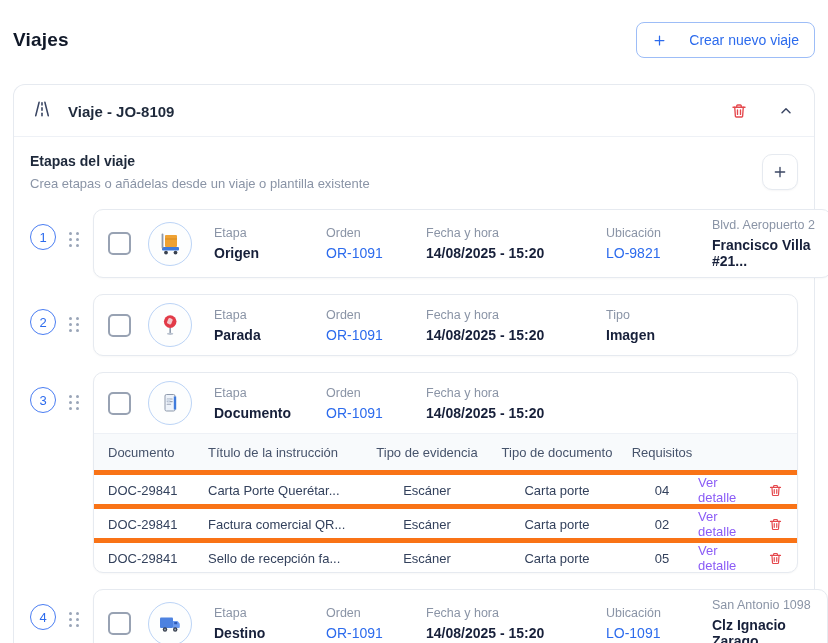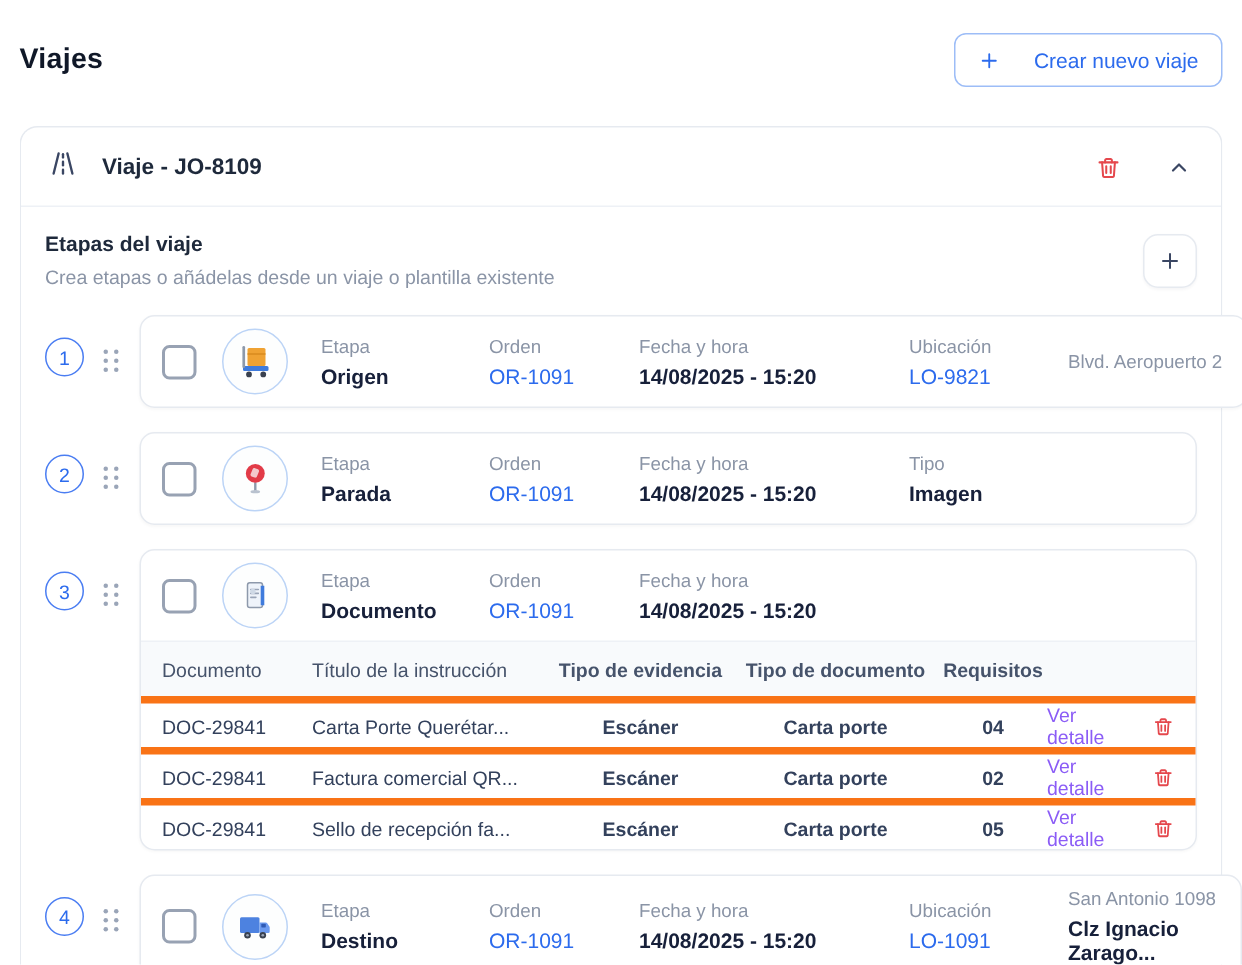--- a/index.html
+++ b/index.html
@@ -19,21 +19,21 @@
   .trip-card { margin-top:26px; border:1px solid #e6eaf0; border-radius:12px 12px 0 0; border-bottom:none;
     background:#fff; min-height:562px; }
   .trip-header { display:flex; align-items:center; gap:16px; padding:14px 18px 13px 18px;
     border-bottom:1px solid #eef1f6; }
   .trip-title { font-size:15px; font-weight:700; color:#1e293b; flex:1; }
   .icon-btn { background:none; border:none; cursor:pointer; display:flex; align-items:center; padding:2px; }
   .trash { color:#e5484d; }
   .chev { color:#3a4663; margin-left:10px; }
 
   
-  .section-head { display:flex; align-items:flex-end; justify-content:space-between; padding:16px 16px 4px 16px; }
+  .section-head { display:flex; align-items:center; justify-content:space-between; padding:16px 16px 4px 16px; }
   .section-title { font-size:14px; font-weight:700; color:#1e293b; }
   .section-sub { font-size:13px; color:#8a94a6; margin-top:7px; }
   .btn-add { width:36px; height:36px; border:1px solid #e6eaf0; border-radius:10px; background:#fff;
     display:flex; align-items:center; justify-content:center; color:#3a4663; cursor:pointer;
     box-shadow:0 1px 2px rgba(16,24,40,.04); }
 
   
   .stages { padding:14px 16px 0 16px; }
   .stage-row { display:flex; align-items:flex-start; margin-bottom:16px; }
   .step-num { flex:none; width:26px; height:26px; border:1.5px solid #4a7df2; color:#2c6bed; border-radius:50%;
@@ -60,21 +60,21 @@
   .f-dir   { flex:1; margin-right:2px; }
   .f-dir .lab { white-space:nowrap; }
 
   
   .doc-table { border-top:1px solid #eef1f6; font-size:13px; }
   .tr { display:grid; grid-template-columns: 100px 158px 122px 138px 72px 1fr; align-items:center;
     padding:0 14px; }
   .thead { background:#f8fafc; color:#46536b; height:36px; font-weight:500; }
   .tbody-row { height:34px; color:#33415c; border-top:5px solid #f97316; }
   .tbody-row:first-of-type { border-top:none; }
-  .td-c { text-align:center;font-weight:bold; }
+  .td-c { text-align:center; }
   .td-act { display:flex; align-items:center; justify-content:flex-end; gap:14px; }
   .link-sm { color:#8b5cf6; font-weight:500; cursor:pointer; }
   .trash-sm { color:#e5484d; display:flex; cursor:pointer; }
   .thead .td-c { text-align:center; }
 </style>
 </head>
 <body>
 
 <div class="page">
 
@@ -167,20 +167,21 @@
               <div class="fg f-fecha">
                 <div class="lab">Fecha y hora</div>
                 <div class="val">14/08/2025 - 15:20</div>
               </div>
               <div class="fg f-ubic">
                 <div class="lab">Ubicación</div>
                 <div class="val link">LO-9821</div>
               </div>
               <div class="fg f-dir">
                 <div class="lab">Blvd. Aeropuerto 2</div>
+                <div class="val">Francisco Villa #21...</div>
               </div>
             </div>
           </div>
         </div>
       </div>
 
       <div class="stage-row">
         <div class="step-num">2</div>
         <div class="drag">
             <i></i>

